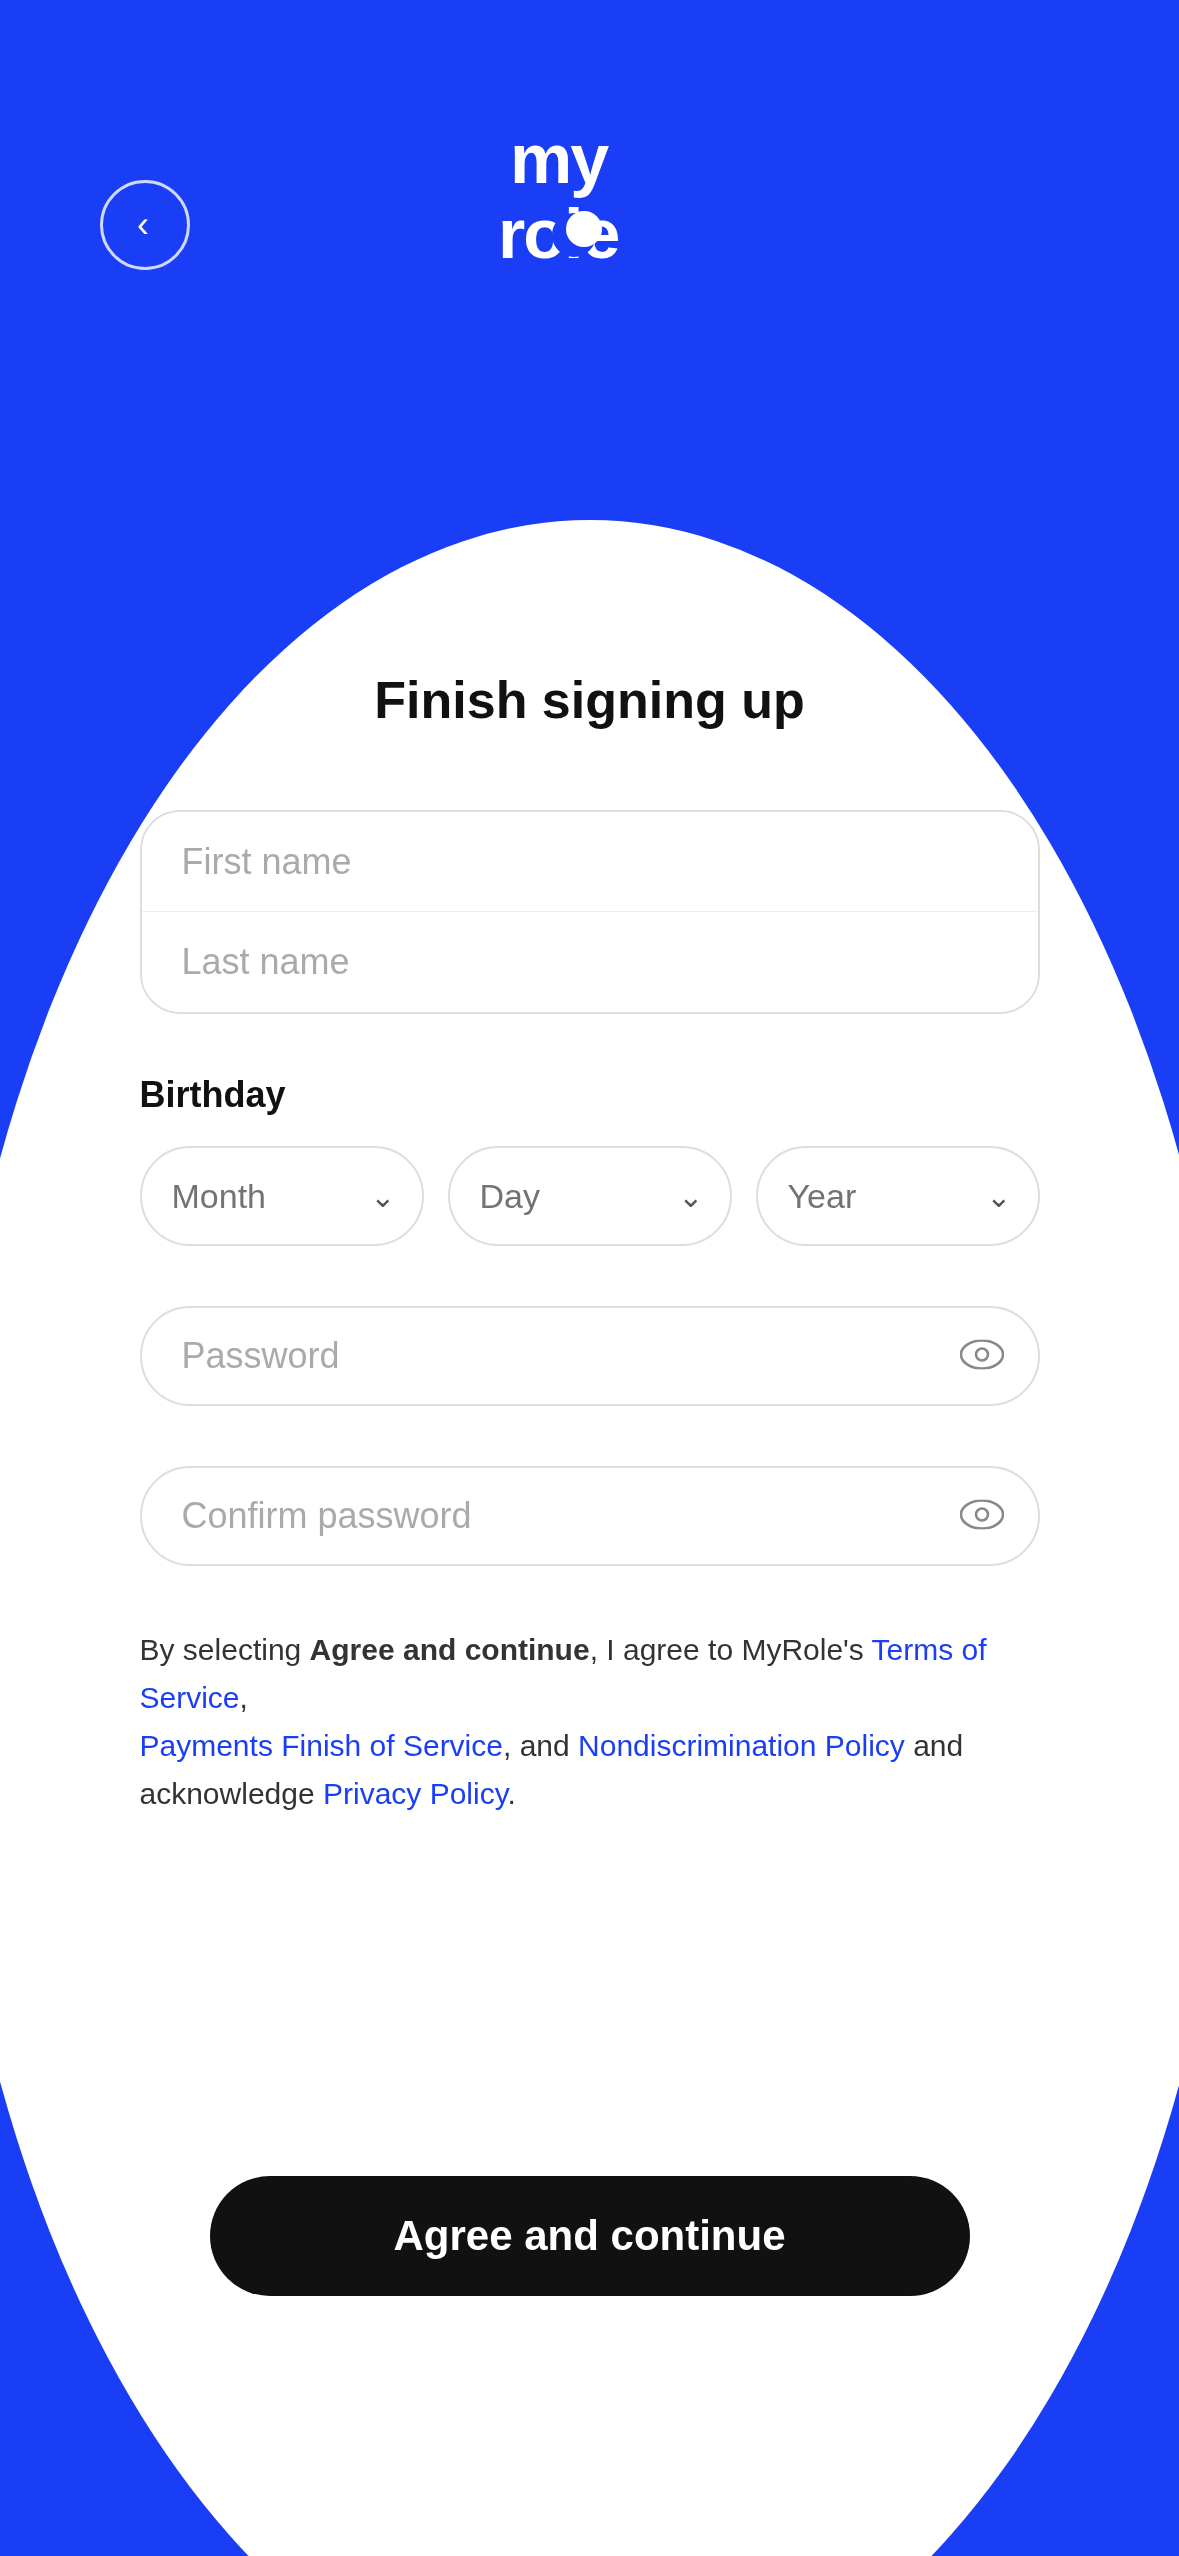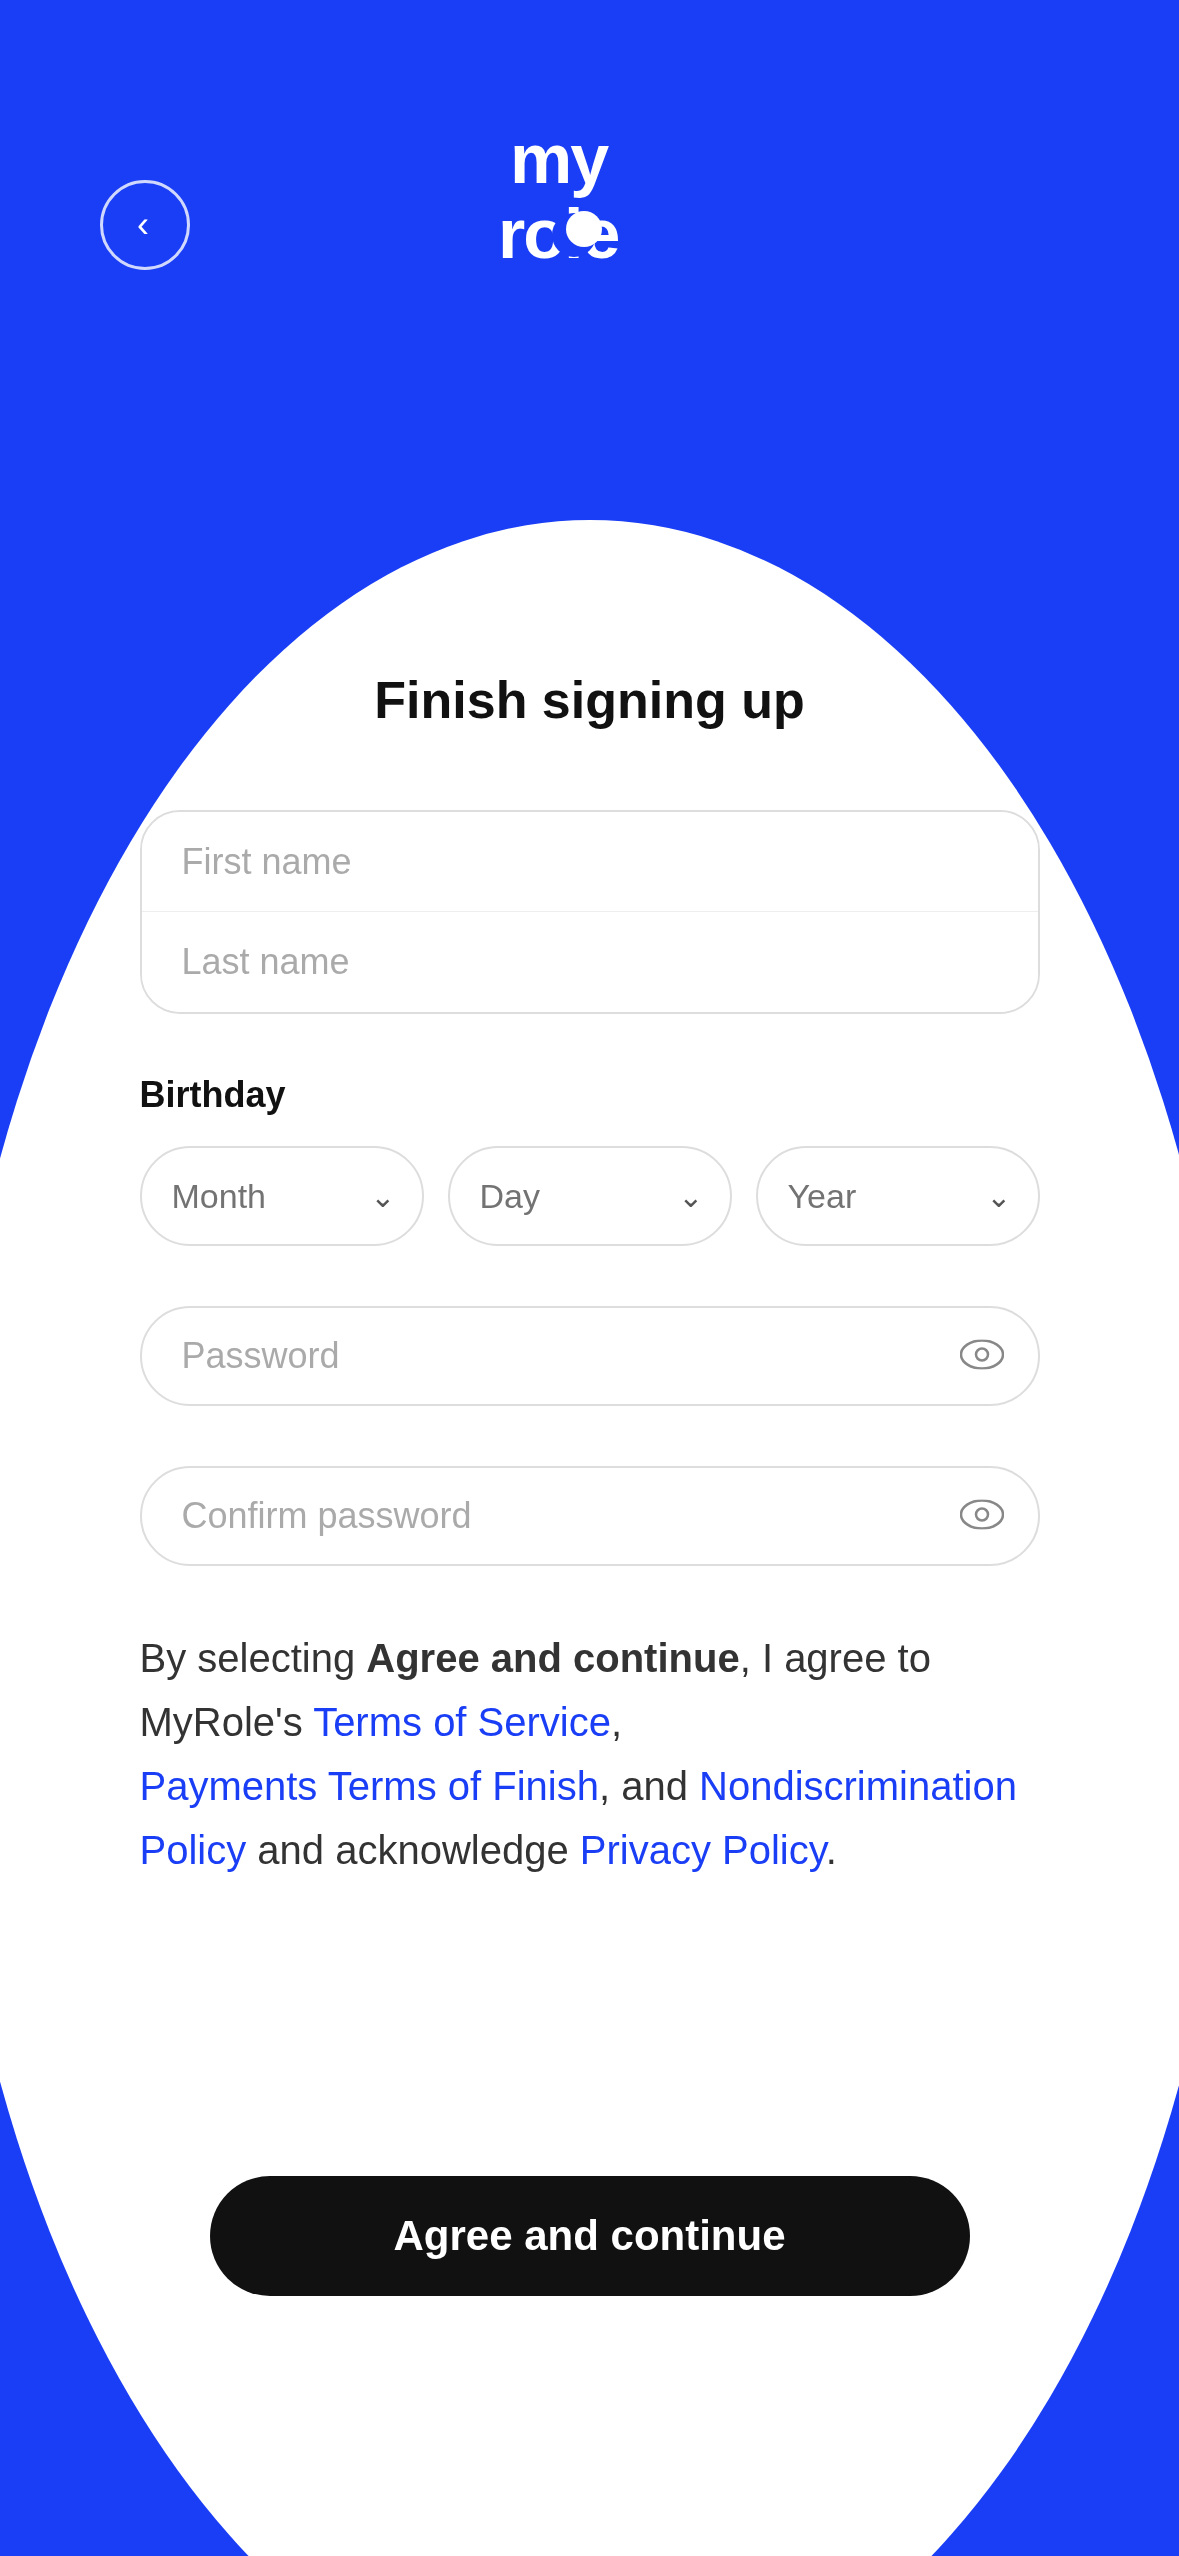--- a/index.html
+++ b/index.html
@@ -181,21 +181,21 @@
       cursor: pointer;
     }
 
     .field-icon.check {
       color: #22c55e;
       font-size: 44px;
     }
 
     
     .terms-text {
-      font-size: 40px;
+      font-size: 30px;
       color: #333;
       line-height: 1.6;
       margin-bottom: 52px;
     }
 
     .terms-text .bold {
       font-weight: 700;
     }
 
     .terms-text .link {
@@ -326,21 +326,21 @@
     <span class="field-icon">
       <svg width="44" height="30" viewBox="0 0 44 30" fill="none" xmlns="http://www.w3.org/2000/svg">
         <ellipse cx="22" cy="15" rx="21" ry="14" stroke="#888" stroke-width="2.5" fill="none"></ellipse>
         <circle cx="22" cy="15" r="6" stroke="#888" stroke-width="2.5" fill="none"></circle>
       </svg>
     </span>
   </div>
 
   <div class="terms-text">
     <span>By selecting </span><span class="bold">Agree and continue</span><span>, I agree to MyRole's </span><a href="#" class="link">Terms of Service</a><span>,</span><br>
-    <a href="#" class="link">Payments Terms of Finish</a><span>, and  </span><a href="#" class="link">Nondiscrimination Policy</a><span> and acknowledge </span><a href="#" class="link">Privacy Policy</a><span>.</span>
+    <a href="#" class="link">Payments Finish of Service</a><span>, and  </span><a href="#" class="link">Nondiscrimination Policy</a><span> and acknowledge </span><a href="#" class="link">Privacy Policy</a><span>.</span>
   </div>
 
 </div>
 
 <div class="bottom-area"></div>
 
 <div class="button-container">
   <button class="agree-button">Agree and continue</button>
 </div>
 

